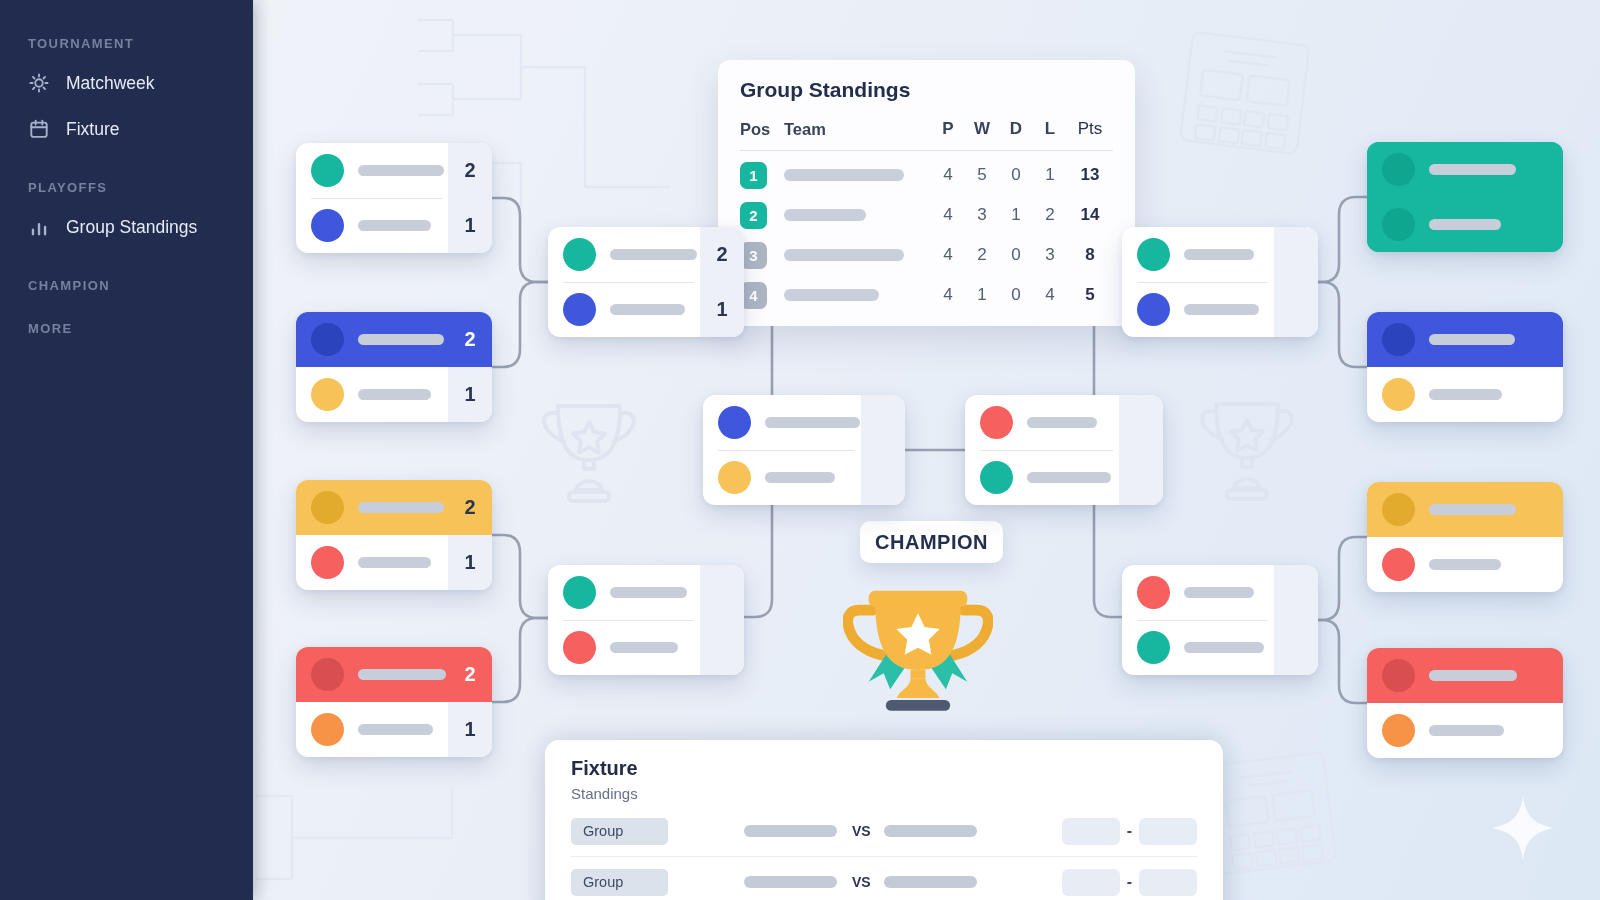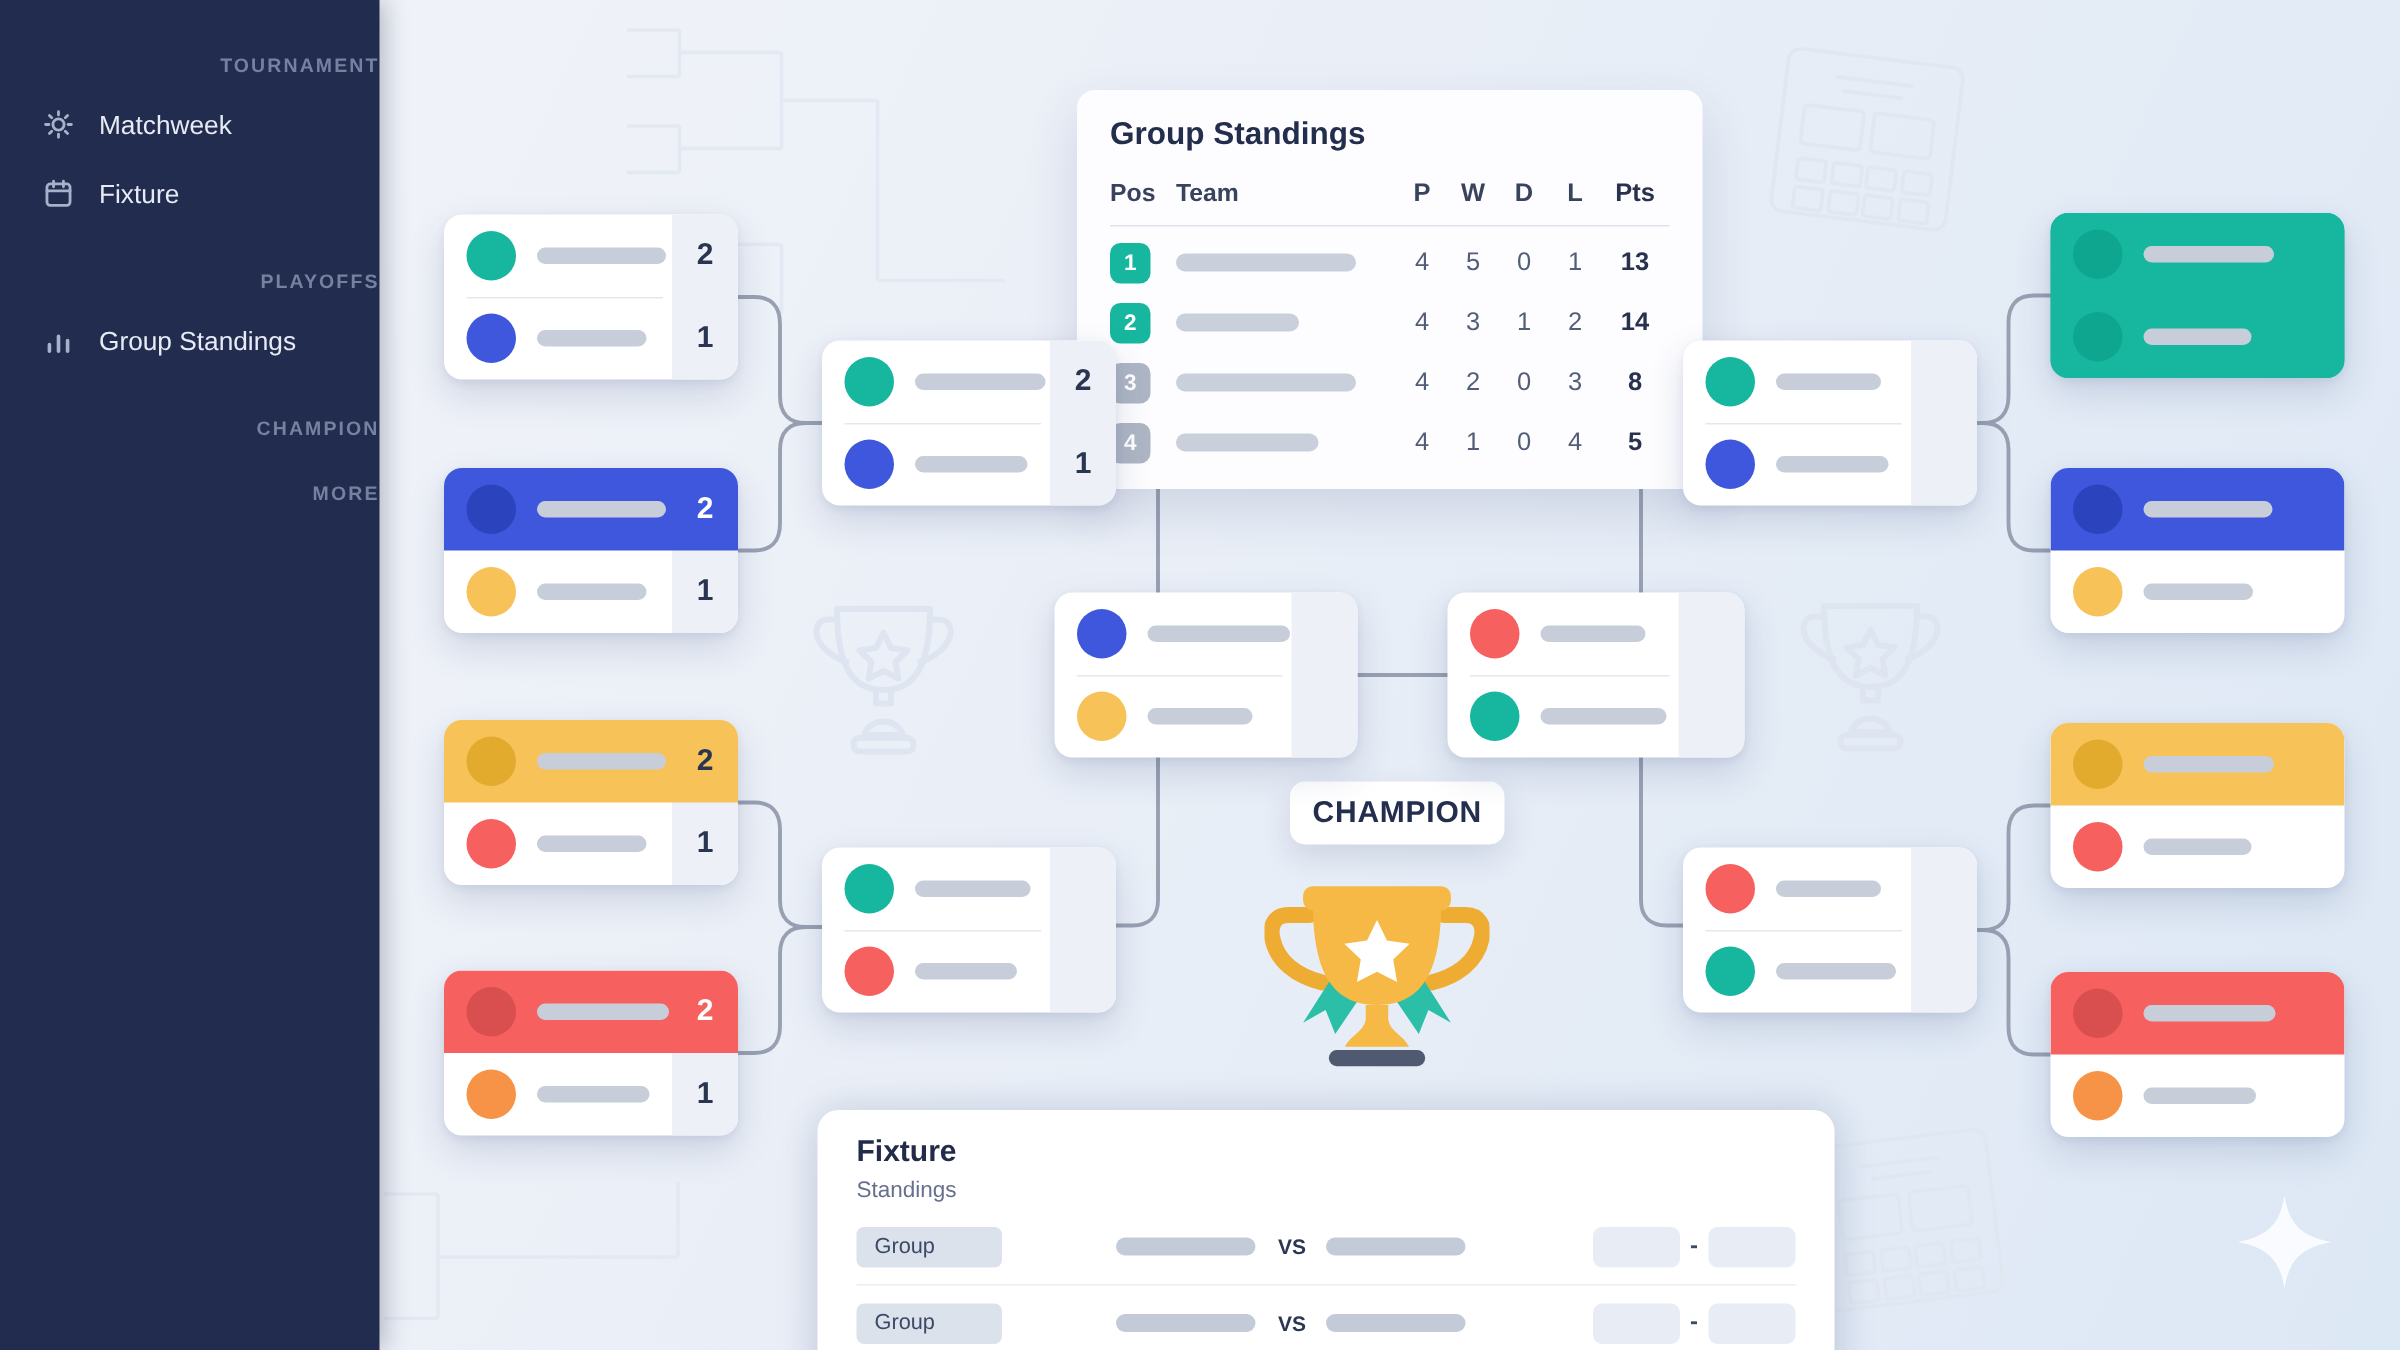--- a/index.html
+++ b/index.html
@@ -7,21 +7,21 @@
     width:1600px;height:900px;overflow:hidden;position:relative;
     font-family:"Liberation Sans",sans-serif;
     background:linear-gradient(115deg,#f2f4f9 0%,#eaeff7 45%,#dde8f5 100%);
   }
   
   #sidebar{
     position:absolute;left:0;top:0;bottom:0;width:253px;z-index:10;
     background:#212c4e;box-shadow:3px 0 16px rgba(15,25,55,.28);
     padding-top:36px;box-sizing:border-box;
   }
-  .sb-head{font-size:13px;font-weight:700;letter-spacing:1.4px;color:#76819f;margin:28px 0 9px 28px;text-align:right;}
+  .sb-head{font-size:13px;font-weight:700;letter-spacing:1.4px;color:#76819f;margin:28px 0 9px 28px;}
   .sb-head:first-child{margin-top:0;}
   .sb-item{display:flex;align-items:center;gap:16px;height:46px;margin:0 11px;padding-left:17px;
     border-radius:9px;color:#e6ebf6;font-size:17.5px;cursor:pointer;}
   .sb-item.active{background:rgba(255,255,255,.14);color:#ffffff;}
   .sb-icon{width:22px;height:22px;color:#a7b1cc;display:flex;flex:none;}
   .sb-item.active .sb-icon{color:#ffffff;}
   .sb-icon svg{width:22px;height:22px;}
   
   #wm,#conn{position:absolute;left:0;top:0;z-index:0;}
   #conn{z-index:1;}
@@ -44,21 +44,21 @@
   #standings-card{position:absolute;left:718px;top:60px;width:417px;height:266px;z-index:2;
     background:#fdfdff;border-radius:12px;box-shadow:0 14px 34px rgba(40,60,110,.14);
     padding:18px 22px;box-sizing:border-box;}
   #standings-card h2{margin:0 0 12px 0;font-size:21px;color:#232e4d;}
   .st-row{display:grid;grid-template-columns:44px 1fr 34px 34px 34px 34px 46px;align-items:center;height:40px;}
   .st-head{height:30px;font-size:16.5px;font-weight:700;color:#39435d;border-bottom:1.5px solid #dde3ec;
     padding-bottom:6px;margin-bottom:4px;}
   .num{text-align:center;font-size:17px;color:#525e78;}
   .st-head .num{color:#39435d;}
   .pts{text-align:center;font-size:17px;font-weight:700;color:#28324f;}
-  .st-head .pts{font-weight:700;}
+  .st-head .pts{font-weight:400;}
   .badge{width:27px;height:27px;border-radius:7px;display:flex;align-items:center;justify-content:center;
     color:#fff;font-weight:700;font-size:15px;}
   .badge.q{background:#17b79f}.badge.nq{background:#aeb6c4}
   .tbar{height:12px;border-radius:6px;background:#c9d0dc;}
   
   #champion{position:absolute;left:860px;top:521px;width:143px;height:42px;z-index:2;background:#fff;
     border-radius:10px;display:flex;align-items:center;justify-content:center;font-weight:800;font-size:20px;
     letter-spacing:.5px;color:#242f4f;box-shadow:0 8px 20px rgba(40,60,110,.14);}
   #trophy{position:absolute;left:843px;top:582px;z-index:2;}
   

